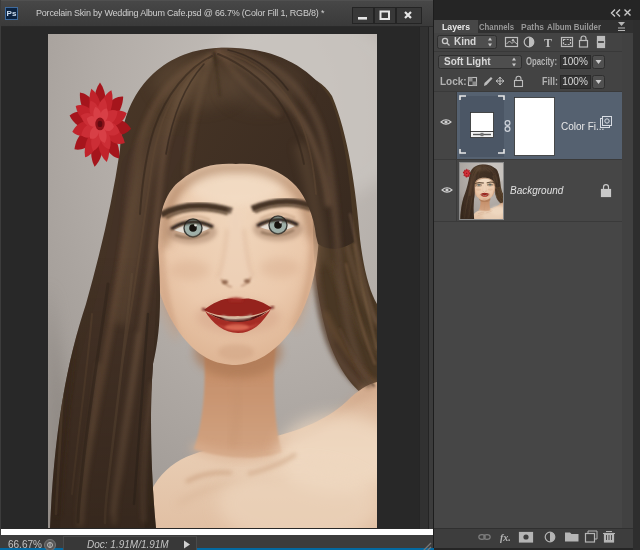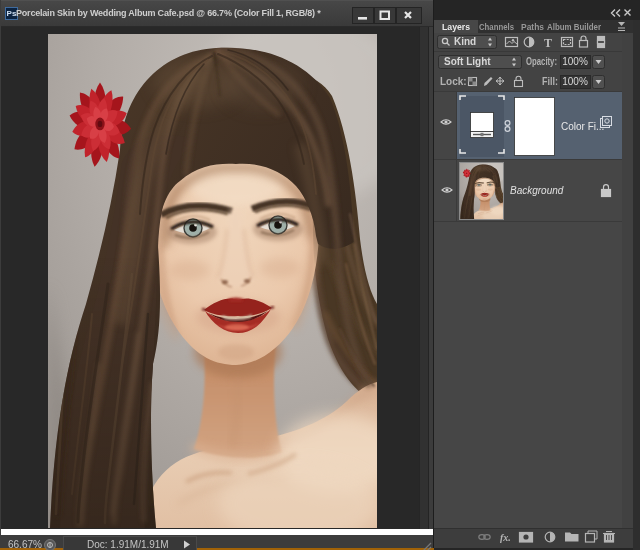--- a/index.html
+++ b/index.html
@@ -1,26 +1,26 @@
 <!DOCTYPE html>
 <html><head>
 <meta charset="utf-8">
 <style>
   * { margin:0; padding:0; box-sizing:border-box; }
   html,body { width:640px; height:550px; overflow:hidden; background:#252525; }
   body { font-family:"Liberation Sans", sans-serif; }
   .abs { position:absolute; }
-  #stage { position:relative; width:640px; height:550px; background:#a16207;padding-left:23px; }
+  #stage { position:relative; width:640px; height:550px; background:#0369a1;padding-left:23px; }
 
   
   #docwin { left:0; top:0; width:434px; height:548px; background:#3c3c3c; border-right:1px solid #1d1d1d; }
   #titlebar { left:1px; top:0; width:432px; height:27px;
      background:linear-gradient(#474747,#3a3a3a); border-bottom:1px solid #2a2a2a; border-top:1px solid #505050;}
   #pslogo { left:5px; top:7px; width:13px; height:13px; background:#0c2340; border:1px solid #3f6b9e; color:#cfe0f2; font-size:8px; font-weight:bold; text-align:center; line-height:11px;}
-  #titletext { left:16px; top:8px; color:#cfcfcf; font-size:9px; font-weight:bold; letter-spacing:-0.2px; white-space:nowrap; }
+  #titletext { left:36px; top:8px; color:#cfcfcf; font-size:9px; font-weight:normal; letter-spacing:-0.2px; white-space:nowrap; }
 
   
   #canvasarea { left:1px; top:27px; width:420px; height:502px; background:#282828; }
   #vscroll { left:419px; top:27px; width:10px; height:502px; background:#313131; border-left:1px solid #262626; border-right:1px solid #242424;}
   #statusbar { left:1px; top:529px; width:432px; height:19px; background:#3c3c3c; border-top:6px solid #ffffff; color:#c4c4c4; font-size:10px; }
   #photo { left:48px; top:34px; width:329px; height:494px; }
 
   
   #panelcol { left:434px; top:0; width:206px; height:550px; background:#252525; }
   #paneltop { left:434px; top:0; width:206px; height:20px; background:#252525; color:#b5b5b5; }
@@ -52,21 +52,21 @@
   </svg>
   <div id="canvasarea" class="abs"></div>
   <div id="vscroll" class="abs"></div>
   <div id="statusbar" class="abs">
     <span class="abs" style="left:7px; top:4px;">66.67%</span>
     <svg class="abs" style="left:42px; top:3px;" width="14" height="14" viewBox="0 0 14 14">
         <circle cx="7" cy="7" r="5.5" fill="#585858" stroke="#777" stroke-width="1"></circle>
         <path d="M4.5,7 a2.5,2.5 0 0 1 5,0 a2.5,2.5 0 0 1 -5,0 M7,4.5 v5" fill="none" stroke="#bbb" stroke-width="1"></path>
       </svg>
     <span class="abs" style="left:62px; top:1px; width:134px; height:16px; border:1px solid #4a4a4a; background:#383838;"></span>
-    <span class="abs" style="left:86px; top:4px;">Doc: 1.91M/1.91M</span>
+    <span class="abs" style="left:86px; top:4px;font-style:italic;">Doc: 1.91M/1.91M</span>
     <svg class="abs" style="left:180px; top:4px;" width="12" height="11" viewBox="0 0 12 11">
         <path d="M3,1.5 L9,5.5 L3,9.5 Z" fill="#d0d0d0"></path>
       </svg>
     <svg class="abs" style="left:420px; top:6px;" width="12" height="12" viewBox="0 0 12 12">
         <path d="M10,2 L2,10 M10,6 L6,10 M10,10 l-1,1" stroke="#787878" stroke-width="1.3"></path>
       </svg>
   </div>
 
   <div id="photo" class="abs">
   <svg id="portrait" width="329" height="494" viewBox="0 0 329 494" xmlns="http://www.w3.org/2000/svg">

